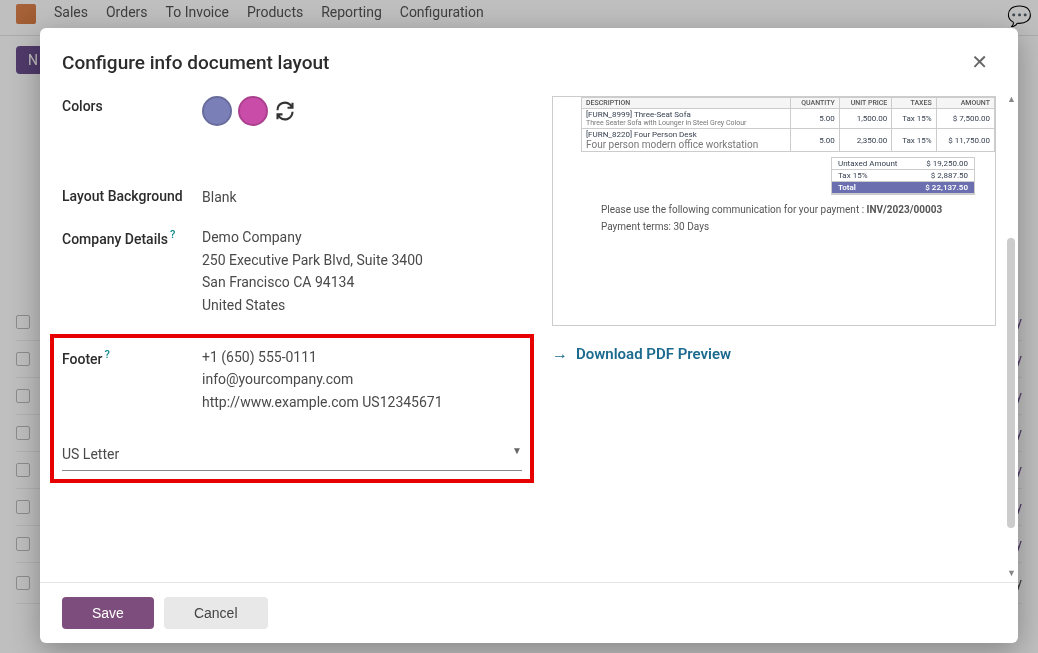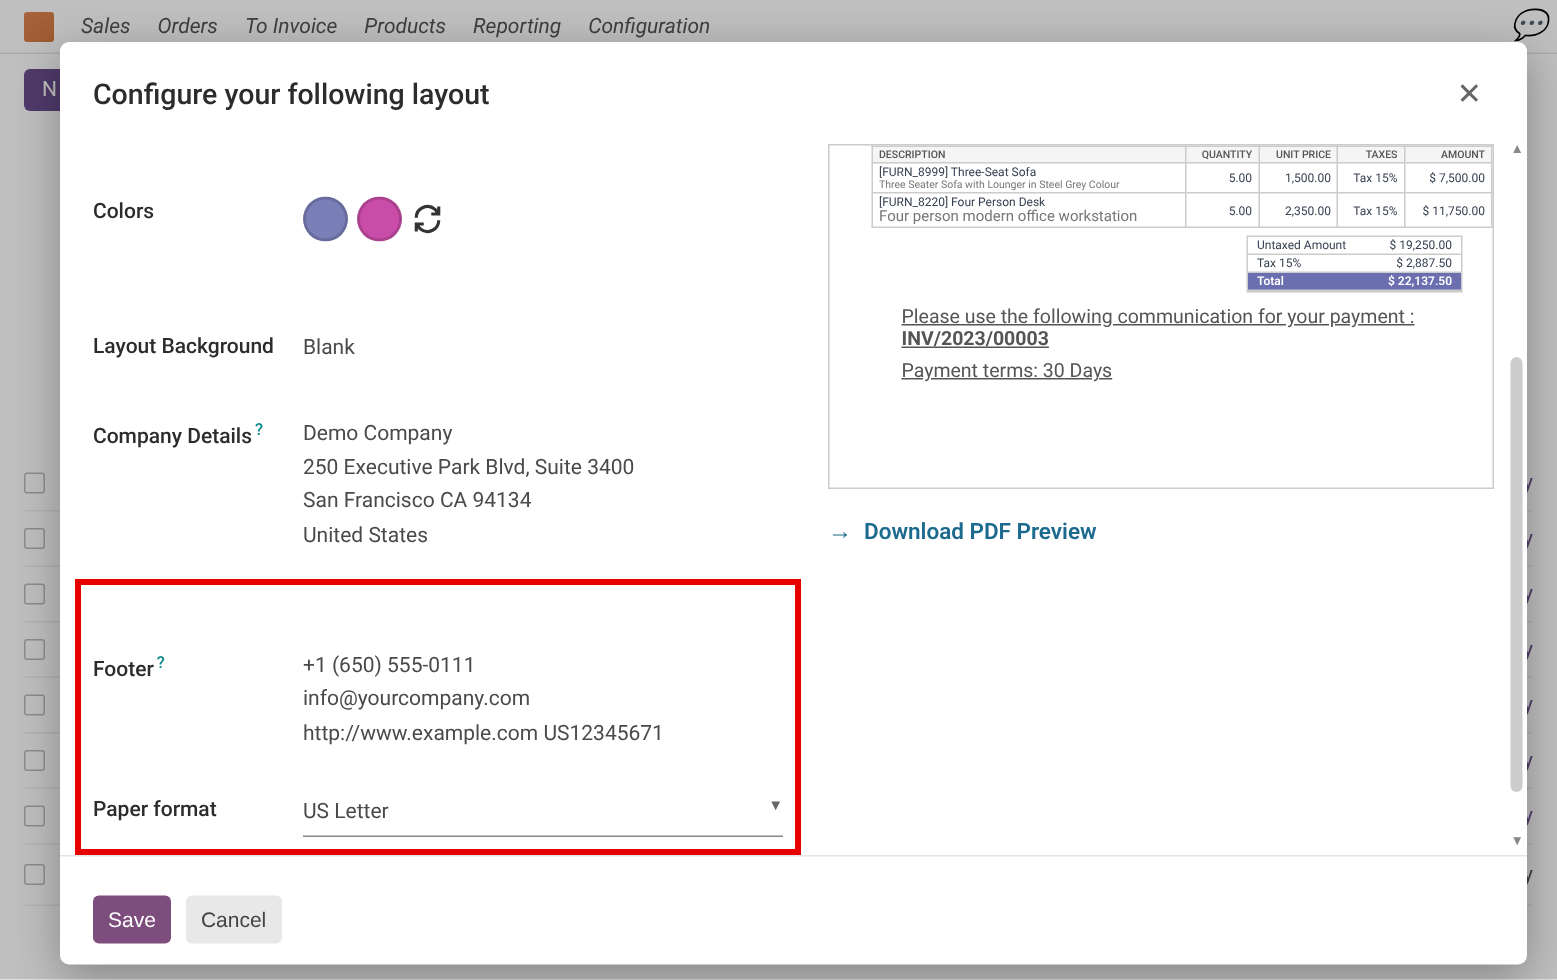--- a/index.html
+++ b/index.html
@@ -1,20 +1,20 @@
 <!DOCTYPE html>
 <html><head>
   <meta charset="utf-8">
   <style>
     * { box-sizing: border-box; margin: 0; padding: 0; }
     body { font-family: -apple-system, BlinkMacSystemFont, "Segoe UI", Roboto, sans-serif; font-size: 14px; color: #374151; background: #f9f9f9; width: 1038px; height: 653px; overflow: hidden; position: relative; }
     
     
     .backdrop { position: absolute; inset: 0; background: #fff; }
-    .topbar { display: flex; align-items: center; gap: 18px; padding: 4px 16px; height: 36px; background: #fff; border-bottom: 1px solid #e5e5e5; font-style: italic; }
+    .topbar { display: flex; gap: 18px; padding: 4px 16px; height: 36px; background: #fff; border-bottom: 1px solid #e5e5e5; }
     .logo { width: 20px; height: 20px; background: linear-gradient(135deg, #e08550, #d47940); border-radius: 2px; }
     .topnav-item { color: #555; font-size: 14px; }
     .subbar { display: flex; align-items: center; padding: 10px 16px; gap: 16px; }
     .new-btn { background: #6b4e8f; color: #fff; padding: 6px 12px; border-radius: 4px; font-size: 14px; }
     .table-area { padding: 0 16px; }
     .trow { display: flex; align-items: center; padding: 10px 0; border-bottom: 1px solid #eee; gap: 14px; }
     .tcheck { width: 14px; height: 14px; border: 1px solid #bbb; border-radius: 2px; }
     .tcell { color: #555; font-size: 14px; white-space: nowrap; overflow: hidden; text-overflow: ellipsis; }
     .tc-num { width: 60px; }
     .tc-date { width: 140px; }
@@ -30,21 +30,21 @@
     
     .modal { position: absolute; top: 28px; left: 40px; right: 20px; bottom: 10px; background: #fff; border-radius: 6px; box-shadow: 0 8px 30px rgba(0,0,0,0.3); display: flex; flex-direction: column; }
     .modal-header { display: flex; justify-content: space-between; align-items: center; padding: 18px 22px 10px; }
     .modal-title { font-size: 19px; font-weight: 500; color: #2c2c2c; }
     .close-x { font-size: 20px; color: #666; cursor: pointer; padding: 4px 8px; }
     
     .modal-body { flex: 1; overflow: hidden; position: relative; display: flex; padding: 8px 22px 0 22px; gap: 30px; }
     .left-col { width: 460px; }
     .right-col { flex: 1; position: relative; }
     
-    .field-row { display: flex; margin-bottom: 18px; margin-top: 35px; }
+    .field-row { display: flex; margin-bottom: 18px; }
     .field-label { width: 140px; font-weight: 500; color: #2c2c2c; padding-top: 2px; position: relative; }
     .field-value { flex: 1; color: #4a4a4a; line-height: 1.6; }
     .help-mark { color: #0d8a8a; font-size: 11px; vertical-align: super; margin-left: 2px; }
     
     .color-swatches { display: flex; gap: 6px; align-items: center; }
     .swatch { width: 30px; height: 30px; border-radius: 50%; border: 2px solid rgba(0,0,0,0.15); cursor: pointer; }
     .swatch-purple { background: #7b7fb8; }
     .swatch-pink { background: #c94ca8; }
     .refresh-icon { width: 22px; height: 22px; color: #333; display: flex; align-items: center; justify-content: center; font-size: 18px; cursor: pointer; }
     
@@ -56,31 +56,31 @@
     .select-arrow { font-size: 10px; color: #666; }
     
     .preview-doc { border: 1px solid #ccc; background: #fff; height: 230px; position: relative; font-size: 8px; padding-left: 28px; }
     .preview-doc table { width: 100%; border-collapse: collapse; font-size: 8px; }
     .preview-doc th, .preview-doc td { border: 1px solid #ccc; padding: 1px 4px; }
     .preview-doc th { background: #f5f5f5; font-weight: 500; font-size: 7px; color: #555; text-align: left; }
     .preview-doc .qty, .preview-doc .price, .preview-doc .tax, .preview-doc .amt { text-align: right; }
     .preview-totals { position: absolute; right: 20px; top: 60px; width: 144px; border: 1px solid #ccc; }
     .preview-totals div { display: flex; justify-content: space-between; padding: 1px 6px; border-bottom: 1px solid #ccc; font-size: 8px; }
     .preview-totals .tot-row { background: #6b6fb0; color: #fff; font-weight: 600; }
-    .preview-note { font-size: 13px; color: #555; padding: 2px 20px; margin-top: 50px; text-decoration: underline; }
+    .preview-note { font-size: 10px; color: #555; padding: 2px 20px; margin-top: 50px; }
     
     .download-link { color: #1c6b8f; font-weight: 600; display: flex; align-items: center; gap: 8px; margin-top: 18px; cursor: pointer; font-size: 15px; }
     .download-link .arrow { font-size: 16px; }
     
     .modal-scroll { position: absolute; right: 3px; top: 150px; width: 8px; height: 290px; background: #ccc; border-radius: 4px; }
     .modal-arrow-up { position: absolute; right: 2px; top: 6px; font-size: 9px; color: #888; }
     .modal-arrow-down { position: absolute; right: 2px; bottom: 4px; font-size: 9px; color: #888; }
     
     .modal-footer { border-top: 1px solid #e5e5e5; padding: 14px 22px; display: flex; gap: 10px; }
-    .btn { padding: 8px 10px; border-radius: 4px; font-size: 14px; cursor: pointer; border: none; margin-top: 12px; }
+    .btn { padding: 8px 30px; border-radius: 4px; font-size: 14px; cursor: pointer; border: none; }
     .btn-primary { background: #7d4e7d; color: #fff; }
     .btn-secondary { background: #e8e8e8; color: #444; }
     
     .chat-bubble { position: absolute; top: 4px; right: 6px; font-size: 20px; }
   </style>
 </head>
 <body>
 
 <div class="backdrop">
   <div class="topbar">
@@ -145,21 +145,21 @@
       <div class="tc-icon">○</div>
       <div class="tcell tc-comp" style="color:#555">Demo Company</div>
     </div>
   </div>
 </div>
 
 <div class="dim"></div>
 
 <div class="modal">
   <div class="modal-header">
-    <div class="modal-title">Configure your following layout</div>
+    <div class="modal-title">Configure info document layout</div>
     <div class="close-x">✕</div>
   </div>
 
   <div class="modal-body">
     <div class="modal-arrow-up">▲</div>
     <div class="modal-scroll"></div>
     <div class="modal-arrow-down">▼</div>
 
     <div class="left-col">
       <div class="field-row">
@@ -194,21 +194,20 @@
       <div class="highlight-box">
         <div class="field-row">
           <div class="field-label"><span>Footer</span><span class="help-mark">?</span></div>
           <div class="field-value">
             <div>+1 (650) 555-0111</div>
             <div>info@yourcompany.com</div>
             <div>http://www.example.com US12345671</div>
           </div>
         </div>
         <div class="field-row" style="margin-top:30px;">
-          <div class="field-label">Paper format</div>
           <div class="field-value">
             <div class="select-field">
               <span>US Letter</span>
               <span class="select-arrow">▼</span>
             </div>
           </div>
         </div>
       </div>
     </div>
 

